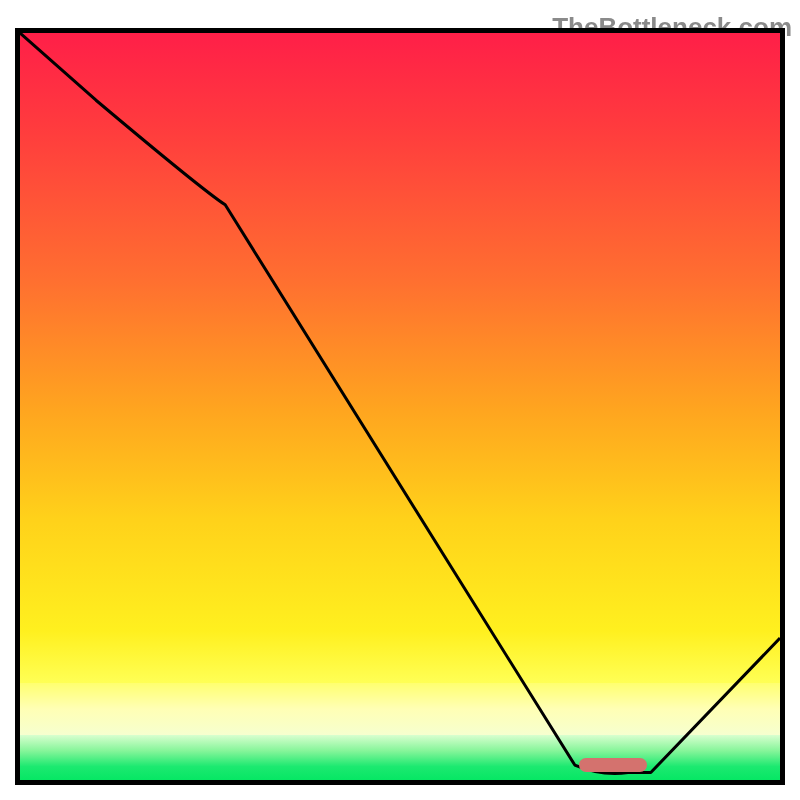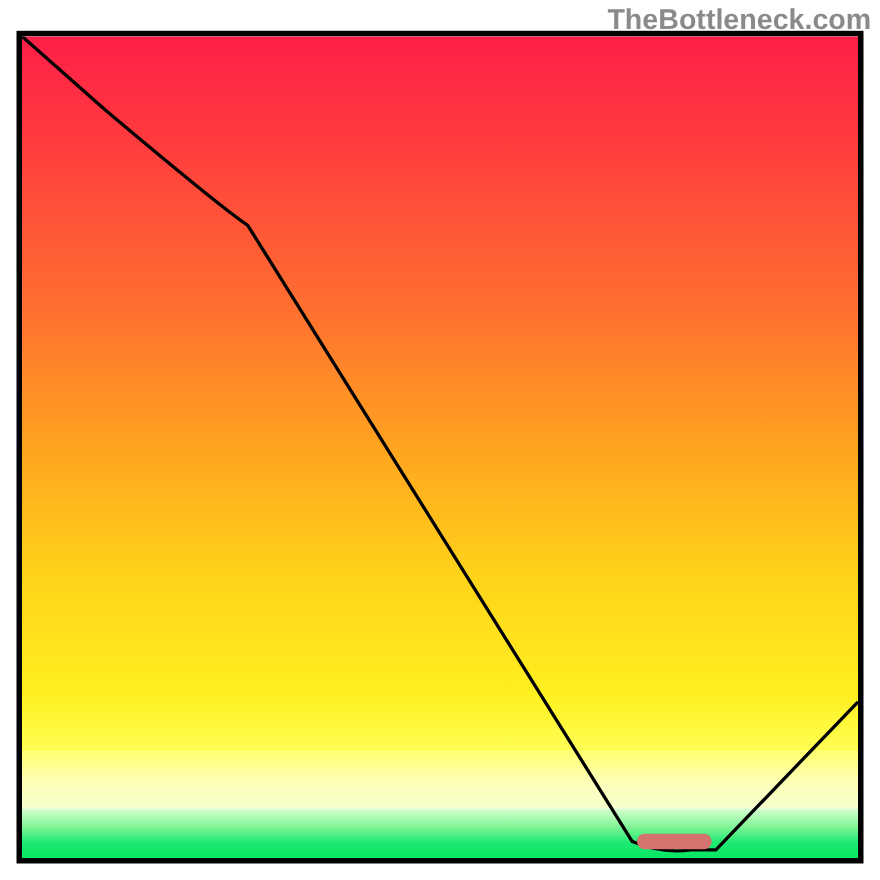--- a/index.html
+++ b/index.html
@@ -10,21 +10,21 @@
     background: #ffffff;
     overflow: hidden;
   }
   .wrap {
     position: relative;
     width: 800px;
     height: 800px;
   }
   .watermark {
     position: absolute;
-    top: 2px;
+    top: 12px;
     right: 8px;
     font-family: Arial, Helvetica, sans-serif;
     font-weight: 700;
     font-size: 26px;
     color: #8a8a8a;
   }
   .frame {
     position: absolute;
     left: 15px;
     top: 28px;

